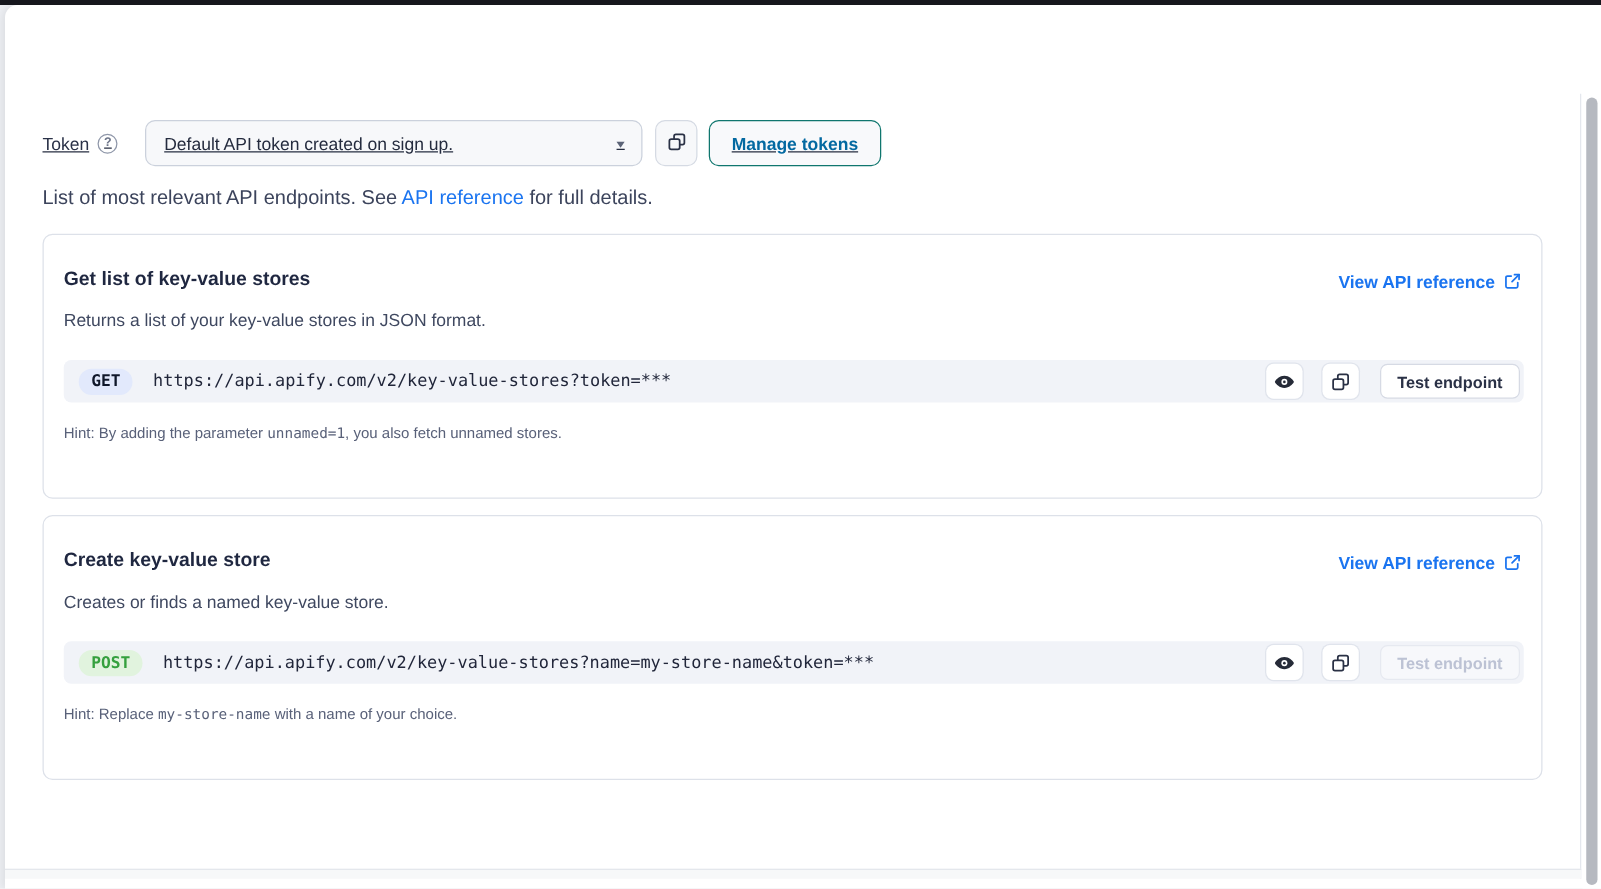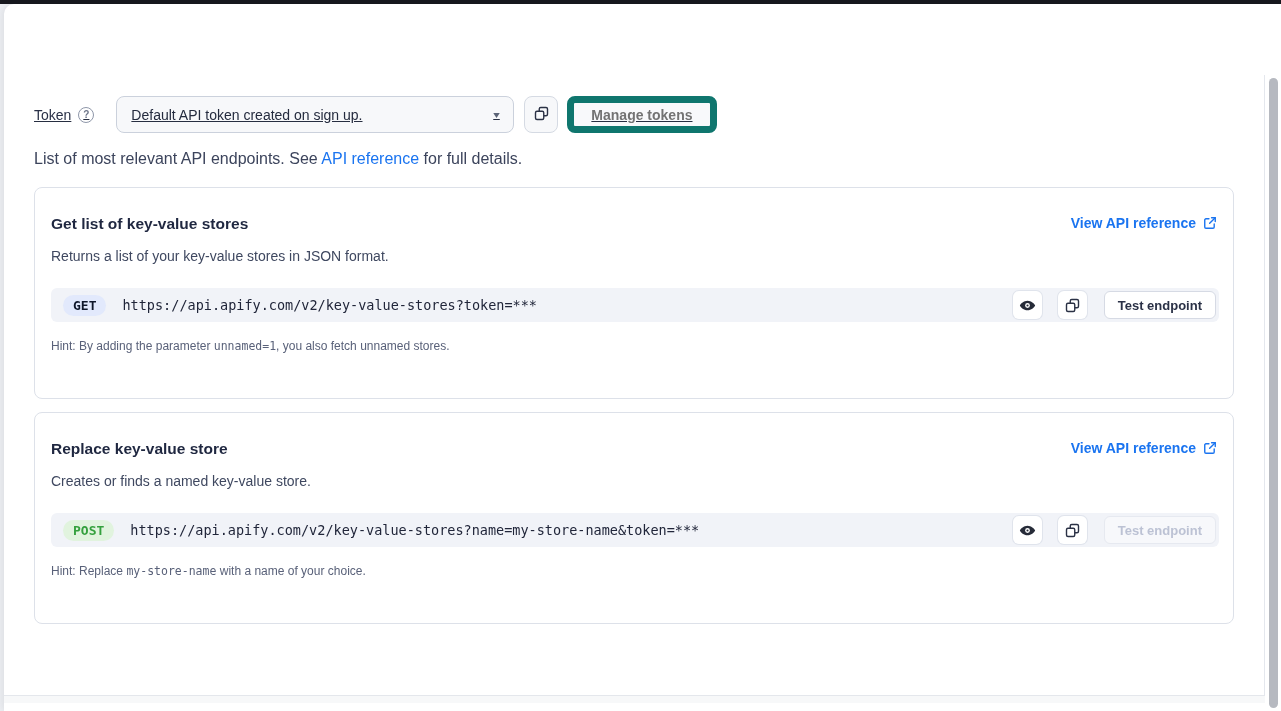--- a/index.html
+++ b/index.html
@@ -66,42 +66,42 @@
     font-size: 14px; color: #242b3e;
   }
   .select-caret { margin-left: auto; font-size: 10px; color: #5c6477; transform: scaleX(1.3); }
   .icon-btn {
     height: 37px; width: 34px; margin-left: 10px;
     background: #f7f8fa; border: 1px solid #d5dae3; border-radius: 8px;
     display: flex; align-items: center; justify-content: center; cursor: pointer;
   }
   .manage-btn {
     height: 37px; margin-left: 9px; padding: 0 17px;
-    background: #f8f9fb; border: 7px solid #0f766e; border-radius: 8px;
+    background: #f8f9fb; border: 1px solid #0f766e; border-radius: 8px;
     font-family: "Liberation Sans", sans-serif;
-    font-size: 14px; font-weight: 700; color: #737373; cursor: pointer;
+    font-size: 14px; font-weight: 700; color: #0369a1; cursor: pointer;
   }
   
   .intro { margin-top: 17px; font-size: 16px; color: #3c445c; }
   .intro a, .text-link { color: #1a74f0; text-decoration: none; cursor: pointer; }
   
   .warning {
     margin-top: 24px; height: 53px; width: 1200px;
     background: #faf3dc; border: 1px solid #e2b855; border-radius: 8px;
     display: flex; align-items: center; padding: 0 18px;
   }
   .warning-text { font-size: 14px; color: #3d4356; margin-left: 11px; }
   
   .card {
     margin-top: 19px; width: 1200px; height: 212px;
     background: #fff; border: 1px solid #dde1e9; border-radius: 8px;
     padding: 27px 16px 0 16px;
   }
   .card + .card { margin-top: 13px; }
-  .card-head { display: flex; align-items: flex-start; }
+  .card-head { display: flex; align-items: flex-end; }
   .card-title { font-size: 15.5px; font-weight: 700; color: #1f2740; }
   .card-link {
     margin-left: auto; display: inline-flex; align-items: center; gap: 7px;
     font-size: 14px; font-weight: 700; color: #1a74f0; text-decoration: none; cursor: pointer;
   }
   .card-desc { margin-top: 15px; font-size: 14px; color: #3f4860; }
   .endpoint-bar {
     margin-top: 24px; height: 34px; width: 1168px;
     background: #f1f3f8; border-radius: 6px;
     display: flex; align-items: center; padding: 0 3px 0 12px;
@@ -209,21 +209,21 @@
             </span>
           </button>
           <button class="test-btn">Test endpoint</button>
         </span>
       </div>
       <div class="card-hint"><span>Hint: By adding the parameter </span><span class="hint-code">unnamed=1</span><span>, you also fetch unnamed stores.</span></div>
     </div>
 
     <div class="card">
       <div class="card-head">
-        <span class="card-title">Replace key-value store</span>
+        <span class="card-title">Create key-value store</span>
         <a class="card-link">
           <span>View API reference</span>
           <span style="display:inline-flex;">
             <svg width="14" height="14" viewBox="0 0 16 16" fill="none" stroke="#1a74f0" stroke-width="1.6" stroke-linecap="round" stroke-linejoin="round">
               <path d="M6.8 3.2H3.4A1.4 1.4 0 0 0 2 4.6v8A1.4 1.4 0 0 0 3.4 14h8a1.4 1.4 0 0 0 1.4-1.4V9.2"></path>
               <path d="M9.8 2H14v4.2"></path>
               <path d="M14 2 7.6 8.4"></path>
             </svg>
           </span>
         </a>

